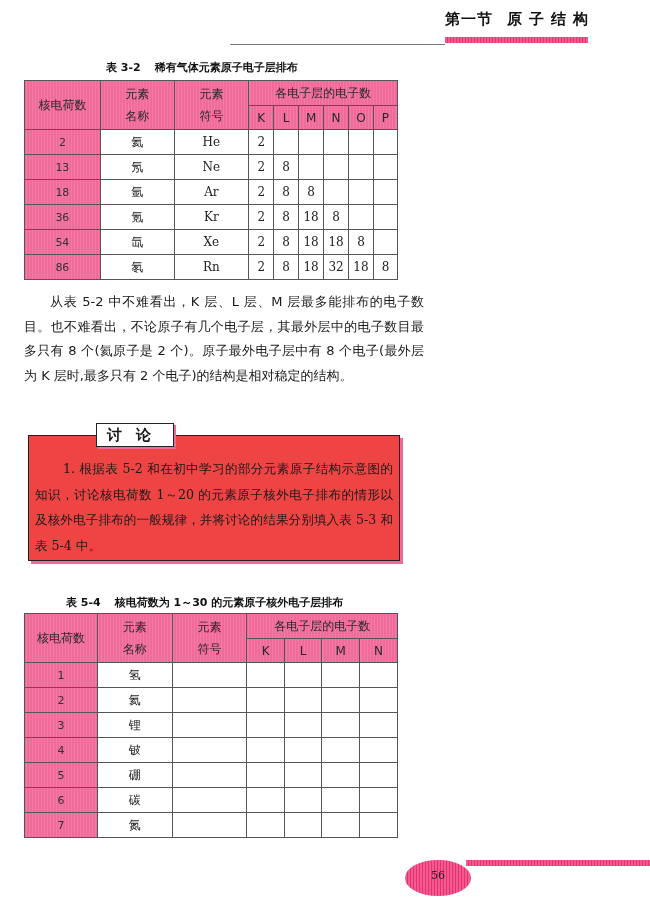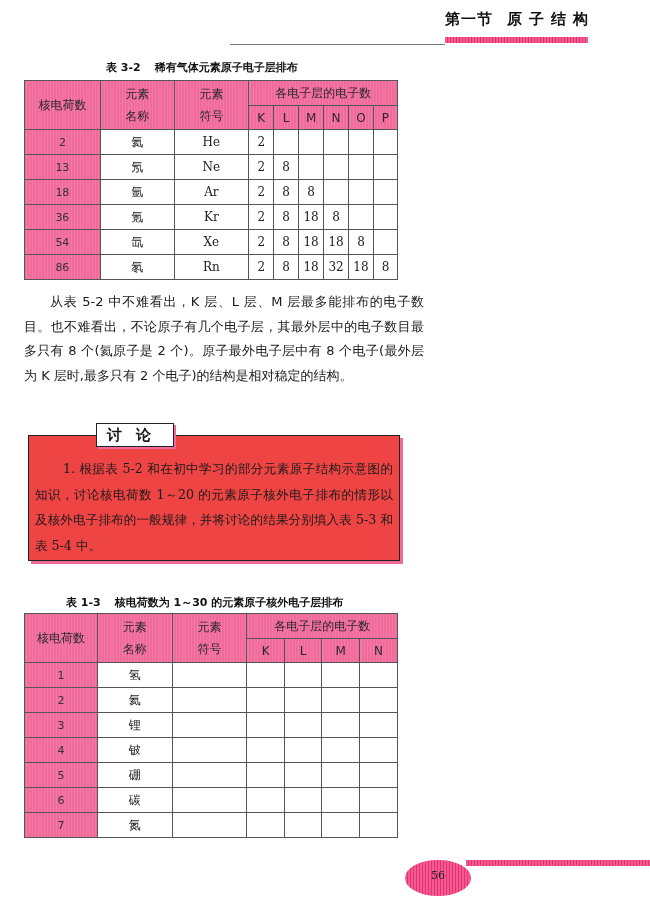--- a/index.html
+++ b/index.html
@@ -304,21 +304,21 @@
   </table>
 
 <div class="paragraph">从表 5-2 中不难看出，K 层、L 层、M 层最多能排布的电子数目。也不难看出，不论原子有几个电子层，其最外层中的电子数目最多只有 8 个(氦原子是 2 个)。原子最外电子层中有 8 个电子(最外层为 K 层时,最多只有 2 个电子)的结构是相对稳定的结构。</div>
 
 <div class="discussion-tab">讨论</div>
 <div class="discussion">
   <div class="discussion-text">1. 根据表 5-2 和在初中学习的部分元素原子结构示意图的知识，讨论核电荷数 1～20 的元素原子核外电子排布的情形以及核外电子排布的一般规律，并将讨论的结果分别填入表 5-3 和表 5-4 中。</div>
 </div>
 
 <div class="caption caption2">
-  <span class="num">表 1-3</span><span>核电荷数为 1～30 的元素原子核外电子层排布</span>
+  <span class="num">表 5-4</span><span>核电荷数为 1～30 的元素原子核外电子层排布</span>
 </div>
 
 <table id="table2" class="data-table">
   <colgroup>
     <col style="width:73px">
     <col style="width:75px">
     <col style="width:75px">
     <col style="width:38px">
     <col style="width:37px">
     <col style="width:38px">

